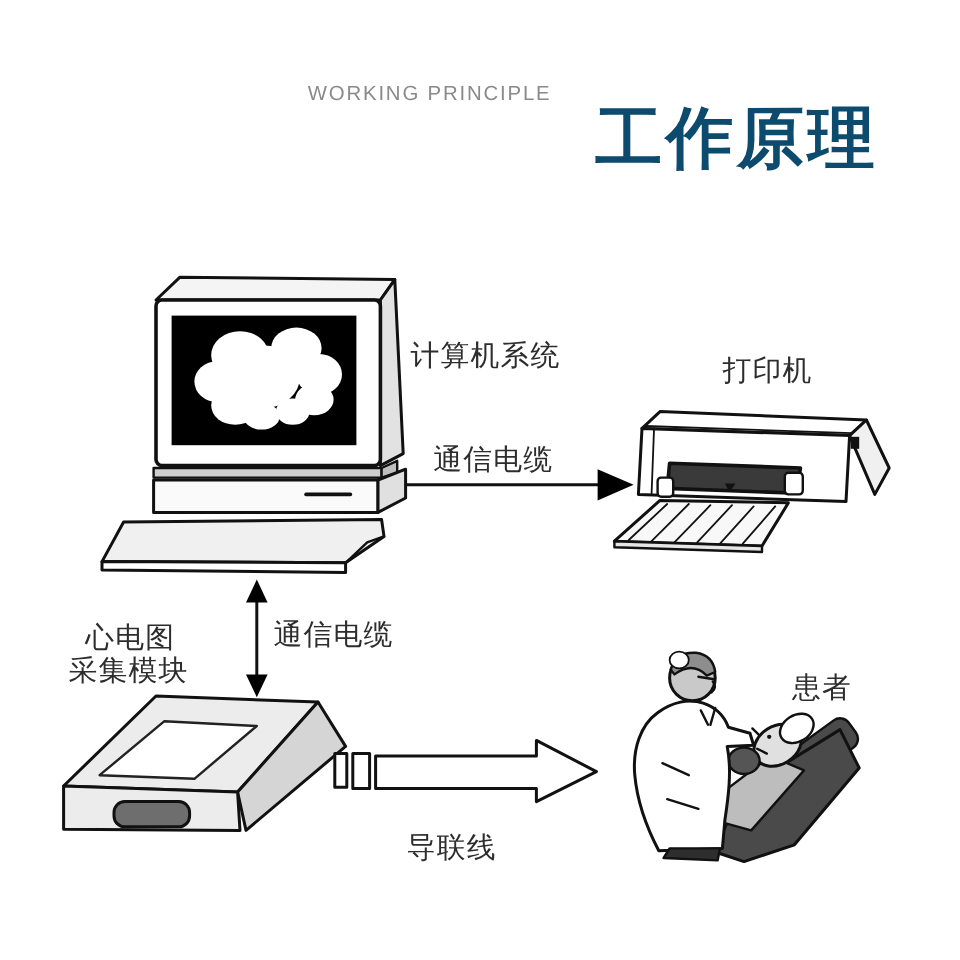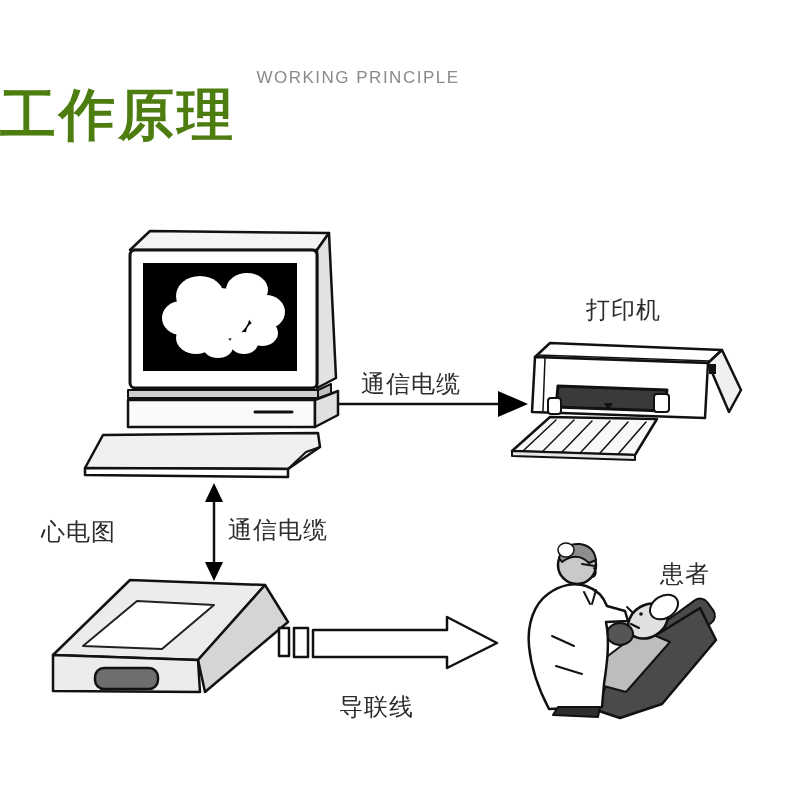--- a/index.html
+++ b/index.html
@@ -5,22 +5,22 @@
   html,body{margin:0;padding:0;background:#ffffff;}
   .page{
     position:relative;width:800px;height:800px;overflow:hidden;background:#ffffff;
     font-family:"Liberation Sans","DejaVu Sans",sans-serif;
   }
   .eyebrow{
     position:absolute;top:68px;left:0;width:716px;text-align:center;
     font-size:17px;letter-spacing:1.5px;color:#8a8a8a;font-weight:400;
   }
   .big-title{
-    position:absolute;top:78px;left:0;width:732px;text-align:left;
-    font-size:56px;font-weight:700;color:#4d7c0f;letter-spacing:3px;
+    position:absolute;top:78px;left:0;width:732px;text-align:right;
+    font-size:56px;font-weight:700;color:#0c4a6e;letter-spacing:3px;
   }
   .art{position:absolute;left:0;top:0;width:800px;height:800px;}
   .lbl{
     position:absolute;font-size:24px;color:#2d2d2d;letter-spacing:1px;
     white-space:nowrap;font-weight:400;line-height:1.1;
   }
 </style>
 </head>
 <body>
 
@@ -163,20 +163,22 @@
 
       <g stroke="#111">
         <path d="M582,564 l13,2" fill="none" stroke-width="2"></path>
         <path d="M594,568 q4,5 -1,9" fill="none" stroke-width="2"></path>
       </g>
 
       <polygon points="558,707 600,707 598,717 553,715" fill="#2e2e2e" stroke="#111" stroke-width="2"></polygon>
     </g>
   </svg>
 
-  <div class="lbl" style="left:586px;top:297px">打印机</div>
+  <div class="lbl" style="left:342px;top:284px">计算机系统</div>
+  <div class="lbl" style="left:602px;top:297px">打印机</div>
   <div class="lbl" style="left:361px;top:371px">通信电缆</div>
   <div class="lbl" style="left:228px;top:517px">通信电缆</div>
-  <div class="lbl" style="left:41px;top:519px">心电图</div>
+  <div class="lbl" style="left:71px;top:519px">心电图</div>
+  <div class="lbl" style="left:57px;top:547px">采集模块</div>
   <div class="lbl" style="left:339px;top:694px">导联线</div>
   <div class="lbl" style="left:660px;top:561px">患者</div>
 
 </div>
 
 </body></html>

